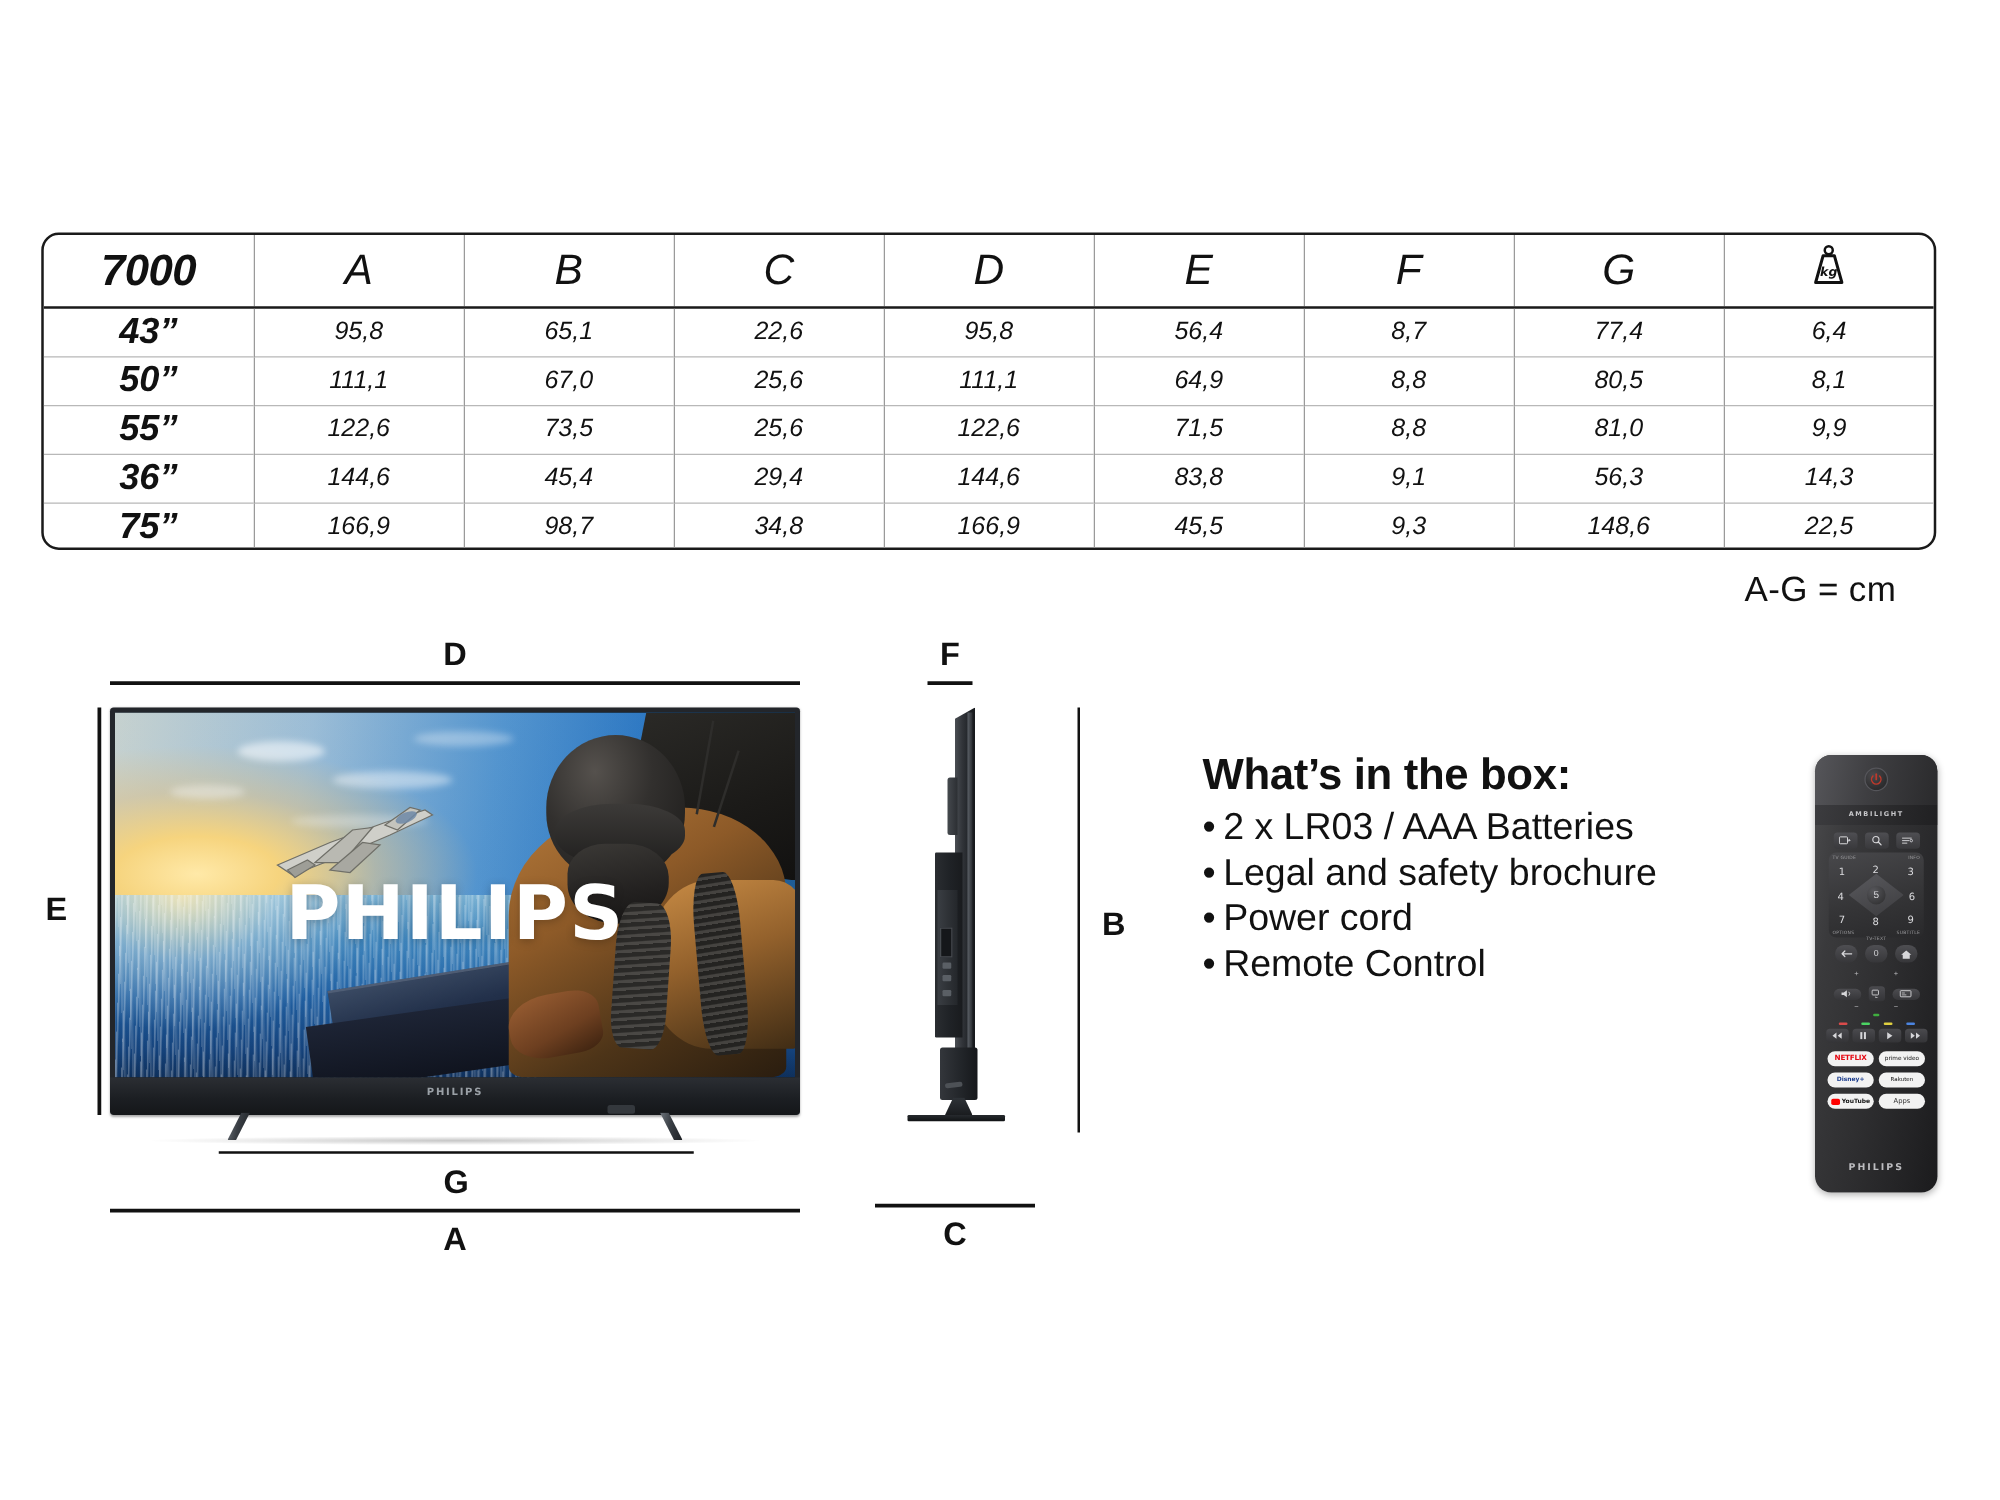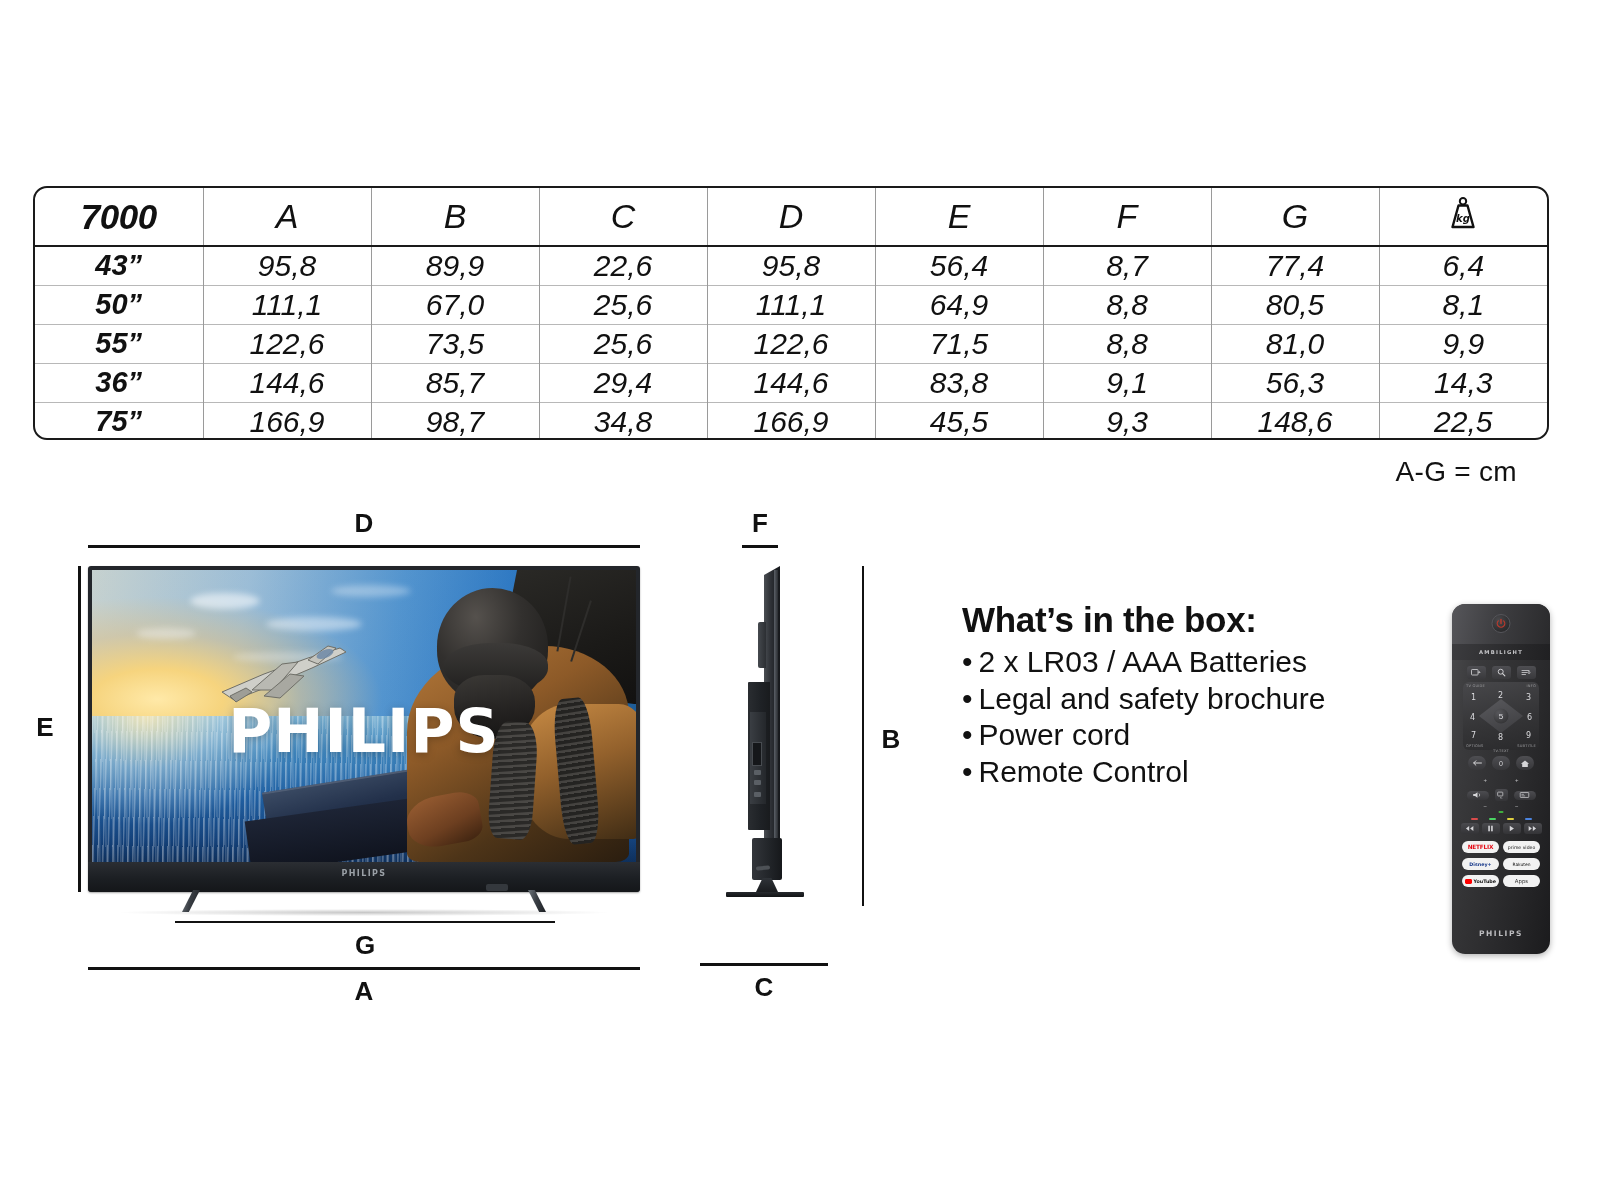--- a/index.html
+++ b/index.html
@@ -25,21 +25,21 @@
   table.spec {
     width: 100%; height: 100%;
     border-collapse: collapse;
     table-layout: fixed;
     font-style: italic;
   }
   table.spec th, table.spec td {
     text-align: center;
     vertical-align: middle;
     font-weight: 400;
-    font-size: 30px;
+    font-size: 20px;
     color: #111;
     border-right: 1.6px solid #9a9a9a;
     padding: 0;
   }
   table.spec th:last-child, table.spec td:last-child { border-right: none; }
   table.spec thead th {
     height: 58px;
     font-size: 34px;
     border-bottom: 2.5px solid #1a1a1a;
   }
@@ -502,21 +502,21 @@
                 <text x="15" y="25.5" text-anchor="middle" font-family="DejaVu Sans, sans-serif" font-size="10" font-weight="700" fill="#111">kg</text>
               </svg>
             </span>
           </th>
         </tr>
       </thead>
       <tbody>
         <tr>
           <td class="size">43”</td>
           <td>95,8</td>
-          <td>89,9</td>
+          <td>65,1</td>
           <td>22,6</td>
           <td>95,8</td>
           <td>56,4</td>
           <td>8,7</td>
           <td>77,4</td>
           <td>6,4</td>
         </tr>
         <tr>
           <td class="size">50”</td>
           <td>111,1</td>
@@ -535,21 +535,21 @@
           <td>25,6</td>
           <td>122,6</td>
           <td>71,5</td>
           <td>8,8</td>
           <td>81,0</td>
           <td>9,9</td>
         </tr>
         <tr>
           <td class="size">36”</td>
           <td>144,6</td>
-          <td>85,7</td>
+          <td>45,4</td>
           <td>29,4</td>
           <td>144,6</td>
           <td>83,8</td>
           <td>9,1</td>
           <td>56,3</td>
           <td>14,3</td>
         </tr>
         <tr>
           <td class="size">75”</td>
           <td>166,9</td>

